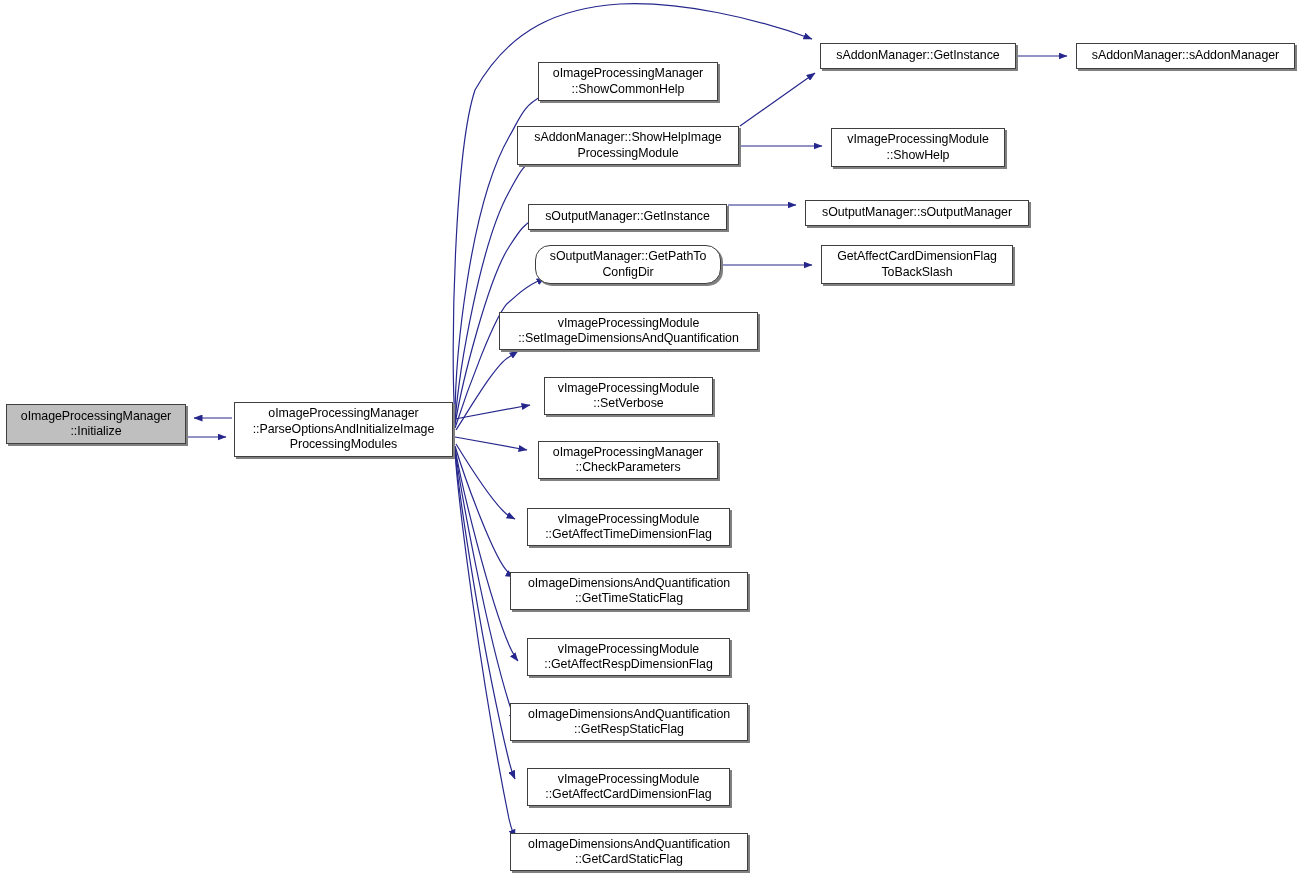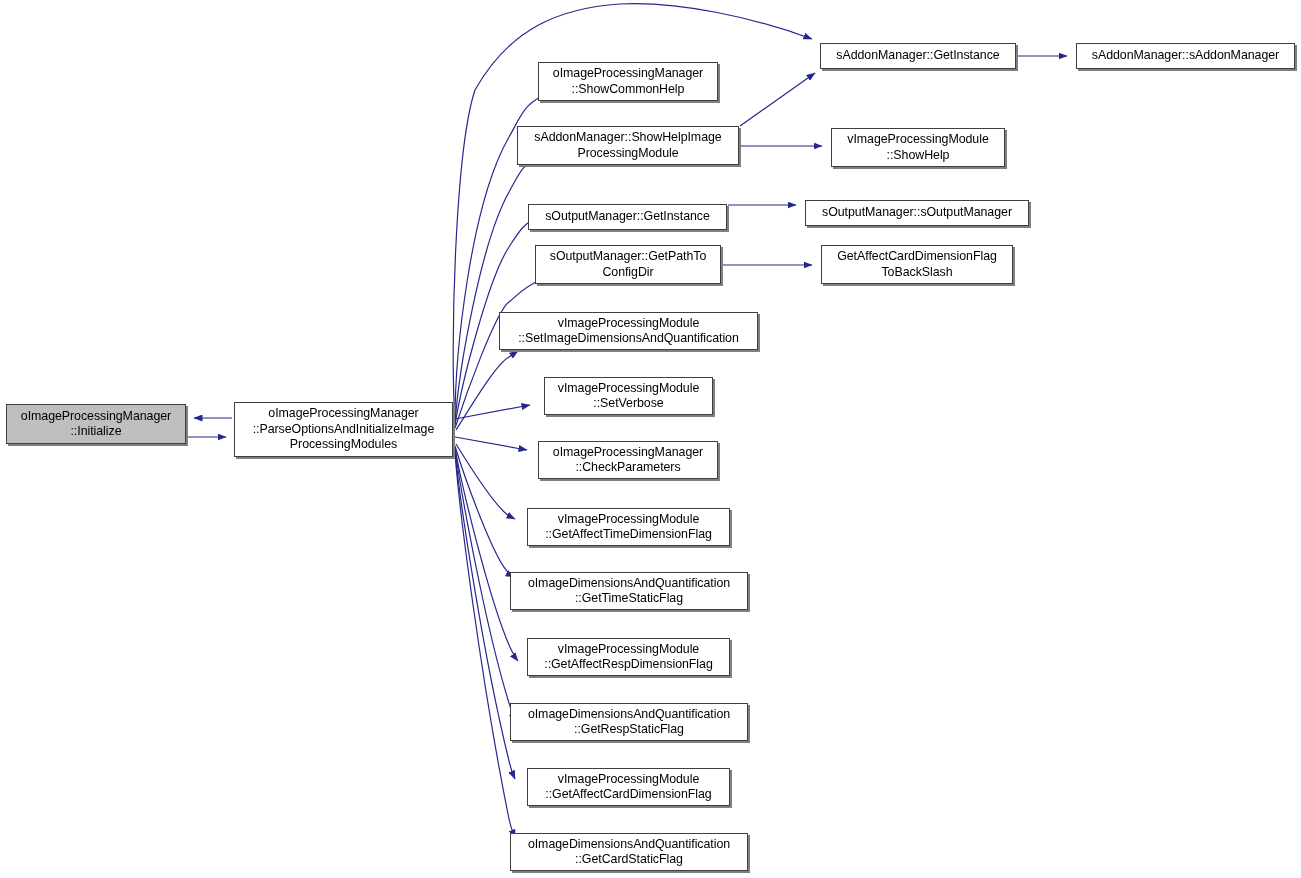--- a/index.html
+++ b/index.html
@@ -87,21 +87,21 @@
       <div class="node" style="left: 820px; top: 43px; width: 196px; height: 26px;">sAddonManager::GetInstance</div>
       <div class="node" style="left: 1076px; top: 43px; width: 219px; height: 26px; text-align: right;">sAddonManager::sAddonManager</div>
       <div class="node" style="left: 538px; top: 62px; width: 180px; height: 39px;">oImageProcessingManager
 ::ShowCommonHelp</div>
       <div class="node" style="left: 517px; top: 126px; width: 222px; height: 39px;">sAddonManager::ShowHelpImage
 ProcessingModule</div>
       <div class="node" style="left: 831px; top: 128px; width: 174px; height: 39px;">vImageProcessingModule
 ::ShowHelp</div>
       <div class="node" style="left: 528px; top: 204px; width: 199px; height: 26px;">sOutputManager::GetInstance</div>
       <div class="node" style="left: 805px; top: 192px; width: 224px; height: 26px; margin-top: 8px;">sOutputManager::sOutputManager</div>
-      <div class="node" style="left: 535px; top: 245px; width: 186px; height: 39px;">sOutputManager::GetPathTo
+      <div class="node" style="left: 535px; top: 245px; width: 186px; height: 39px; border-radius: 15px;">sOutputManager::GetPathTo
 ConfigDir</div>
       <div class="node" style="left: 821px; top: 245px; width: 192px; height: 39px;">GetAffectCardDimensionFlag
 ToBackSlash</div>
       <div class="node" style="left: 499px; top: 312px; width: 259px; height: 38px;">vImageProcessingModule
 ::SetImageDimensionsAndQuantification</div>
       <div class="node" style="left: 544px; top: 377px; width: 169px; height: 38px;">vImageProcessingModule
 ::SetVerbose</div>
       <div class="node" style="left: 538px; top: 441px; width: 180px; height: 38px;">oImageProcessingManager
 ::CheckParameters</div>
       <div class="node" style="left: 527px; top: 508px; width: 203px; height: 38px;">vImageProcessingModule

